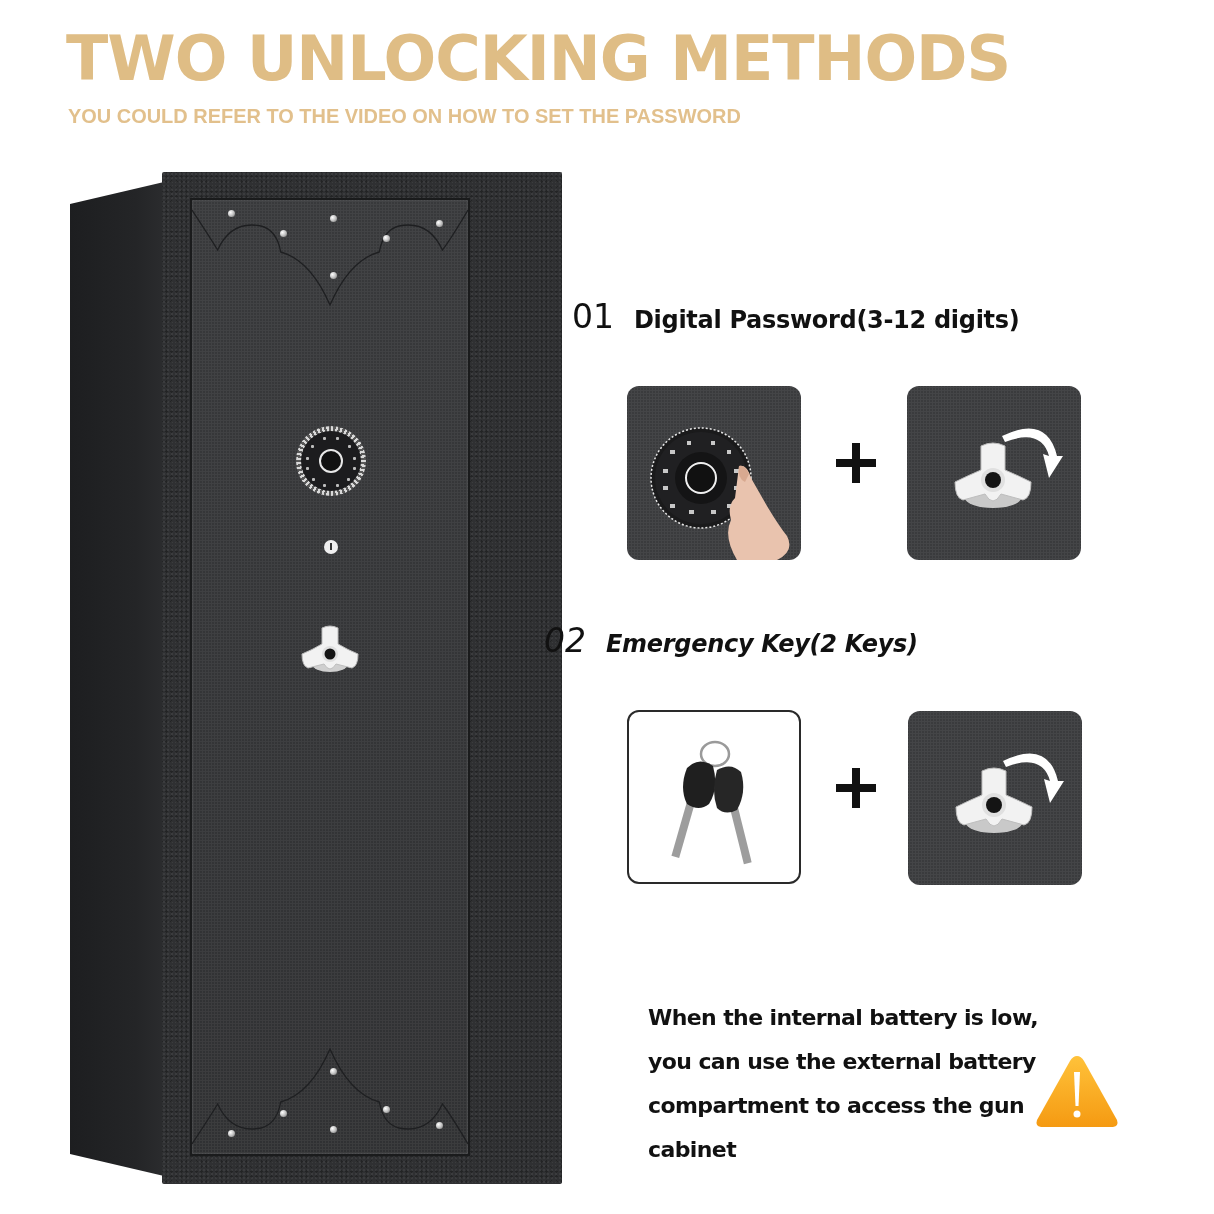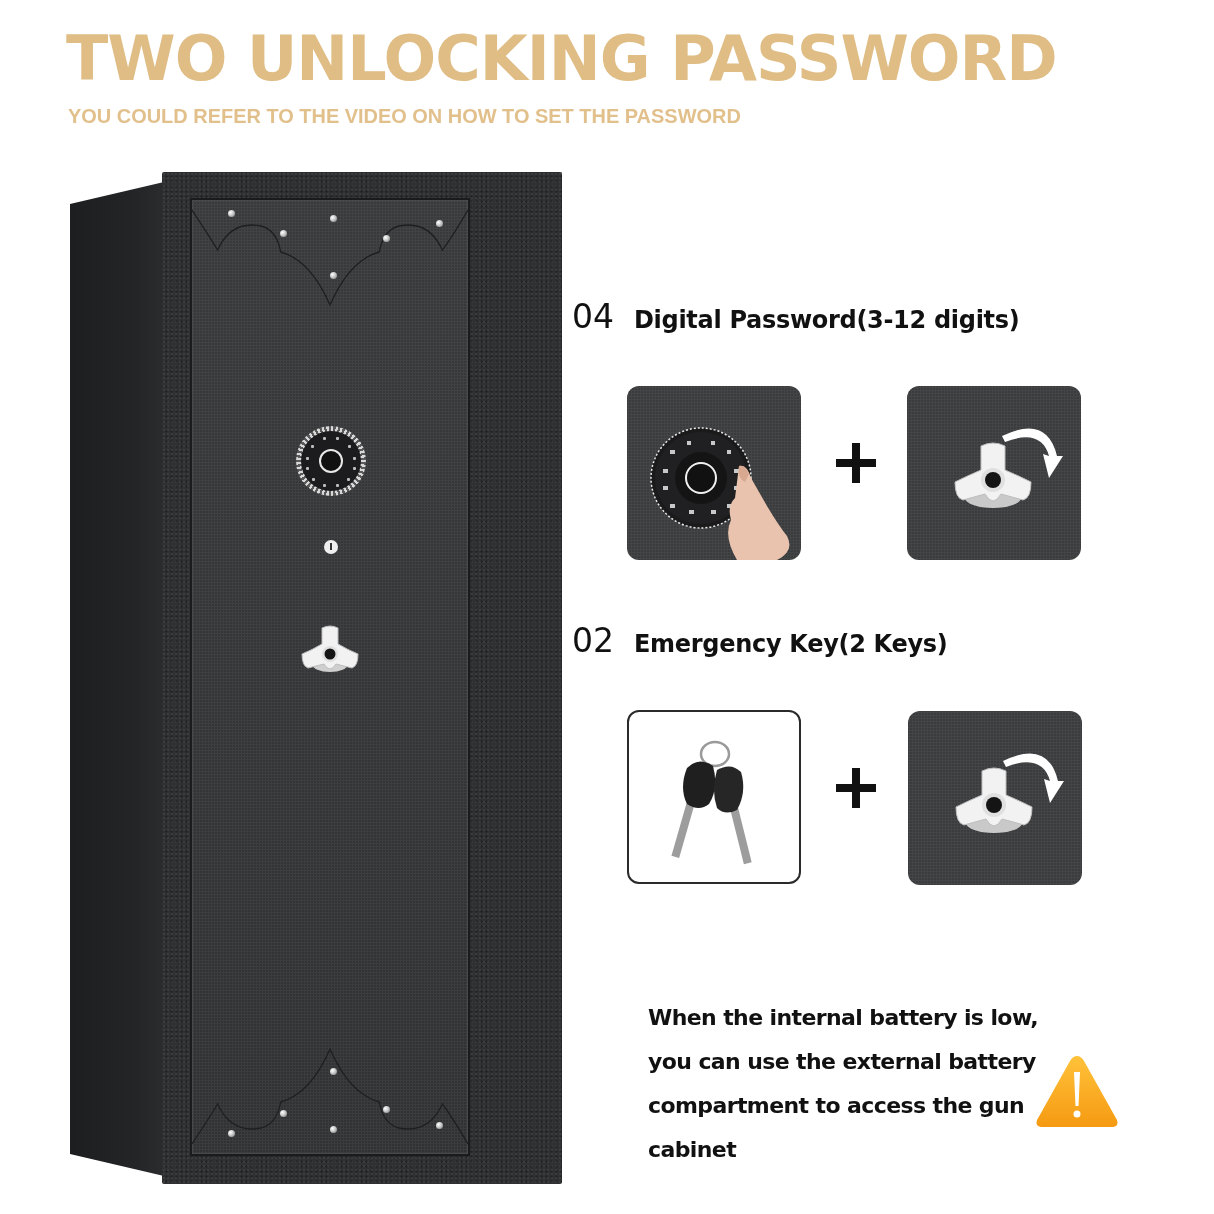--- a/index.html
+++ b/index.html
@@ -108,21 +108,21 @@
   .warning-text {
     position: absolute; left: 648px; top: 996px; width: 400px;
     font-family: "DejaVu Sans", sans-serif; font-weight: bold; font-size: 22px;
     line-height: 44px; color: #111; letter-spacing: -0.6px;
   }
   .warning-icon { position: absolute; left: 1034px; top: 1052px; width: 86px; height: 78px; }
 </style>
 </head>
 <body>
 
-<div class="headline">TWO UNLOCKING PASSWORD</div>
+<div class="headline">TWO UNLOCKING METHODS</div>
 <div class="subhead">YOU COULD REFER TO THE VIDEO ON HOW TO SET THE PASSWORD</div>
 
 <div class="cabinet">
   <div class="cab-side"></div>
   <div class="cab-front">
     <div class="door">
       <svg class="door-deco top" viewBox="0 0 280 120" preserveAspectRatio="none">
         <path d="M0 10 Q20 40 26 50 Q40 20 70 26 Q86 30 90 52 Q120 60 140 105 Q160 60 190 52 Q194 30 210 26 Q240 20 254 50 Q262 40 280 10" fill="none" stroke="#1e1f21" stroke-width="1.3"></path>
       </svg>
       <svg class="door-deco bottom" viewBox="0 0 280 120" preserveAspectRatio="none">
@@ -163,21 +163,21 @@
         <ellipse cx="30" cy="40" rx="18" ry="8" fill="#cfcfcf"></ellipse>
         <path d="M22 4 Q30 0 38 4 L38 20 Q48 26 58 30 Q58 42 52 44 L36 40 Q30 50 24 40 L8 44 Q2 42 2 30 Q12 26 22 20 Z" fill="#f2f2f2" stroke="#bdbdbd" stroke-width="1"></path>
         <circle cx="30" cy="30" r="8" fill="#e0e0e0"></circle>
         <circle cx="30" cy="30" r="5.5" fill="#151515"></circle>
       </svg>
     </div>
   </div>
 </div>
 
 <div class="method-title" style="left:572px; top:300px;">
-  <span class="method-num">04</span><span class="method-label">Digital Password(3-12 digits)</span>
+  <span class="method-num">01</span><span class="method-label">Digital Password(3-12 digits)</span>
 </div>
 
 <div class="tile dark" style="left:627px; top:386px;">
   <svg width="174" height="174" viewBox="0 0 174 174" style="position:absolute;left:0;top:0">
     <circle cx="74" cy="92" r="50" fill="#1a1a1b" stroke="#e8e8e8" stroke-width="1.5" stroke-dasharray="2 2"></circle>
     <circle cx="74" cy="92" r="46" fill="#202022"></circle>
     <circle cx="74" cy="92" r="26" fill="#141415"></circle>
     <circle cx="74" cy="92" r="15" fill="#111" stroke="#f0f0f0" stroke-width="2"></circle>
     <g fill="#c8c8c8">
       <rect x="60" y="55" width="4" height="4"></rect>
@@ -203,21 +203,21 @@
 <div class="tile dark" style="left:907px; top:386px;">
   <svg width="174" height="174" viewBox="0 0 174 174" style="position:absolute;left:0;top:0">
     <path d="M95 50 Q140 28 150 70 L156 70 L142 92 L136 68 L142 70 Q134 42 98 56 Z" fill="#ffffff"></path>
     <ellipse cx="86" cy="112" rx="28" ry="10" fill="#c9c9c9"></ellipse>
     <path d="M74 60 Q86 54 98 60 L98 84 Q112 90 124 96 Q124 112 116 114 L94 108 Q86 122 78 108 L56 114 Q48 112 48 96 Q60 90 74 84 Z" fill="#f2f2f2" stroke="#bdbdbd" stroke-width="1"></path>
     <circle cx="86" cy="94" r="12" fill="#e0e0e0"></circle>
     <circle cx="86" cy="94" r="8" fill="#141414"></circle>
   </svg>
 </div>
 
-<div class="method-title" style="left:572px; top:624px;">
+<div class="method-title" style="left:544px; top:624px;font-style:italic;">
   <span class="method-num">02</span><span class="method-label">Emergency Key(2 Keys)</span>
 </div>
 
 <div class="tile light" style="left:627px; top:710px;">
   <svg width="170" height="170" viewBox="0 0 170 170" style="position:absolute;left:0;top:0">
     <ellipse cx="86" cy="42" rx="14" ry="12" fill="none" stroke="#9a9a9a" stroke-width="2.5"></ellipse>
     <rect x="50" y="90" width="8" height="56" fill="#9d9d9d" transform="rotate(16 54 118)"></rect>
     <rect x="108" y="96" width="8" height="56" fill="#9d9d9d" transform="rotate(-14 112 124)"></rect>
     <path d="M58 56 Q70 44 84 54 Q90 76 80 92 Q70 100 58 92 Q50 76 58 56 Z" fill="#1f1f1f"></path>
     <path d="M88 58 Q102 50 112 60 Q118 80 108 98 Q96 104 88 96 Q82 78 88 58 Z" fill="#262626"></path>

